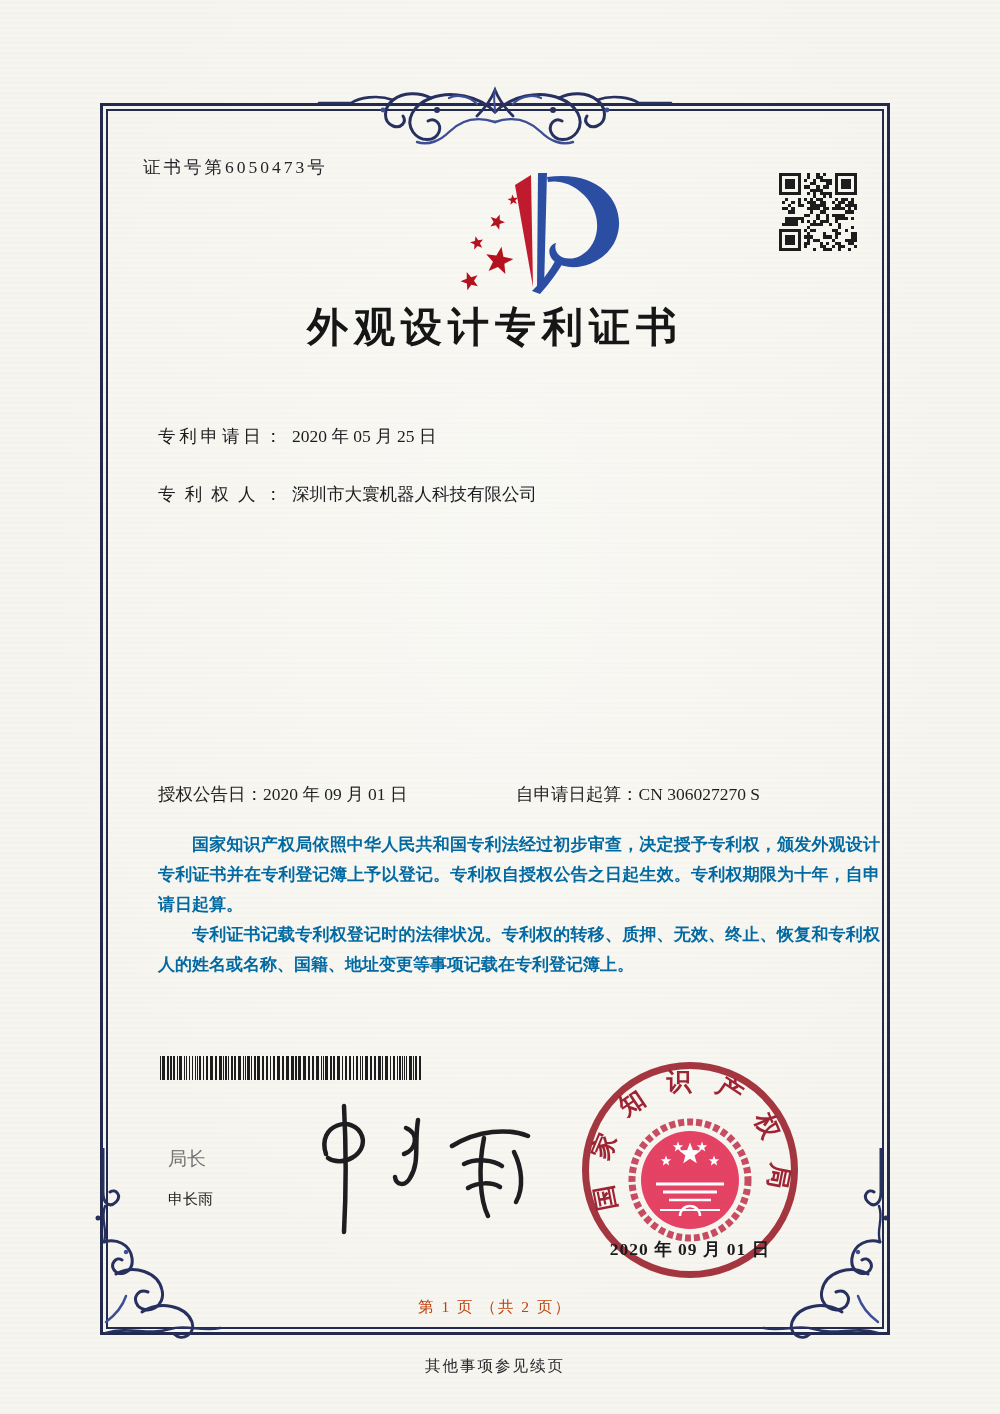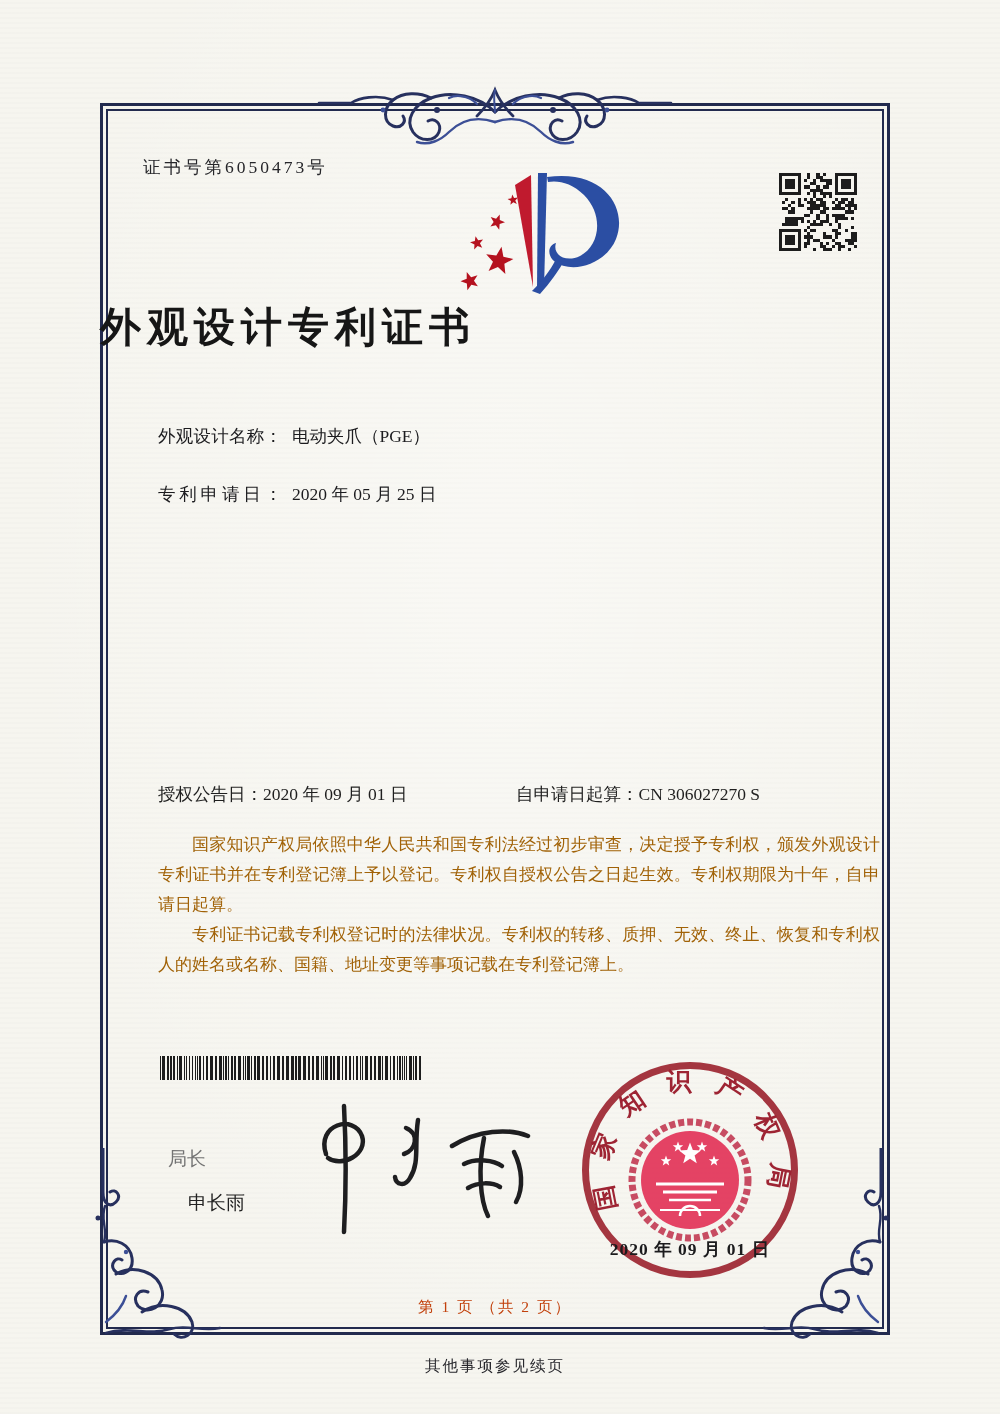--- a/index.html
+++ b/index.html
@@ -26,44 +26,44 @@
   .frame-inner{
     position:absolute;inset:3px;border:2px solid #222a4e;
   }
   .abs{position:absolute;}
   
   .cert-no{
     left:143px;top:155px;font-size:17.5px;letter-spacing:3px;color:#26262a;
   }
   
   .title{
-    left:100px;top:300px;width:790px;
+    left:100px;top:300px;width:790px;text-align:center;
     font-size:41px;font-weight:bold;letter-spacing:6px;color:#161616;
   }
   
   .fields{left:158px;top:424px;width:726px;font-size:17.5px;color:#1c1c1f;}
   .frow{height:24px;line-height:24px;margin-bottom:34px;white-space:nowrap;}
   .flabel{
     display:inline-block;width:124px;vertical-align:top;
     text-align:justify;text-align-last:justify;
   }
   .fvalue{margin-left:10px;}
   .grant-row{left:158px;top:782px;width:726px;font-size:17.5px;line-height:24px;white-space:nowrap;}
   .grant-pair2{position:absolute;left:358px;top:0;}
   
   .body-text{
     left:158px;top:830px;width:722px;
-    font-size:17px;line-height:30px;color:#a16207;text-align:justify;
+    font-size:17px;line-height:30px;color:#0369a1;text-align:justify;font-weight:bold;
   }
   .body-text p{margin:0;text-indent:2em;}
   
   .barcode{left:160px;top:1056px;width:264px;height:24px;}
   
   .sig-title{left:168px;top:1146px;font-size:19px;color:#737373;}
-  .sig-name{left:168px;top:1190px;font-size:19px;color:#222;margin-left:20px;}
+  .sig-name{left:168px;top:1190px;font-size:15px;color:#222;}
   .autograph{left:288px;top:1102px;}
   
   .seal{
     left:582px;top:1062px;width:216px;height:216px;border-radius:50%;
     border:7px solid #9d2733;box-sizing:border-box;opacity:.93;
   }
   .seal-inner-svg{position:absolute;left:582px;top:1062px;}
   .seal-date{
     left:575px;top:1237px;width:230px;text-align:center;
     font-size:17.5px;font-weight:bold;color:#1b1b1d;letter-spacing:1px;
@@ -348,24 +348,24 @@
     <rect x="20" y="2" width="3" height="3" fill="#1d1d1d"></rect>
     <rect x="0" y="18" width="7" height="7" fill="#1d1d1d"></rect>
     <rect x="1" y="19" width="5" height="5" fill="#f6f5ef"></rect>
     <rect x="2" y="20" width="3" height="3" fill="#1d1d1d"></rect>
   </svg>
 
 <div class="abs title">外观设计专利证书</div>
 
 <div class="abs fields">
   <div class="frow">
-    <span class="flabel">外观设计名称：</span><span class="fvalue">电动夹爪（PGE）</span>
+    <span class="flabel">专利申请日：</span><span class="fvalue">2020 年 05 月 25 日</span>
   </div>
   <div class="frow">
-    <span class="flabel">专利申请日：</span><span class="fvalue">2020 年 05 月 25 日</span>
+    <span class="flabel">专利权人：</span><span class="fvalue">深圳市大寰机器人科技有限公司</span>
   </div>
 </div>
 
 <div class="abs grant-row">
   <span>授权公告日：</span><span>2020 年 09 月 01 日</span>
   <span class="grant-pair2">
     <span>自申请日起算：</span><span>CN 306027270 S</span>
   </span>
 </div>
 

